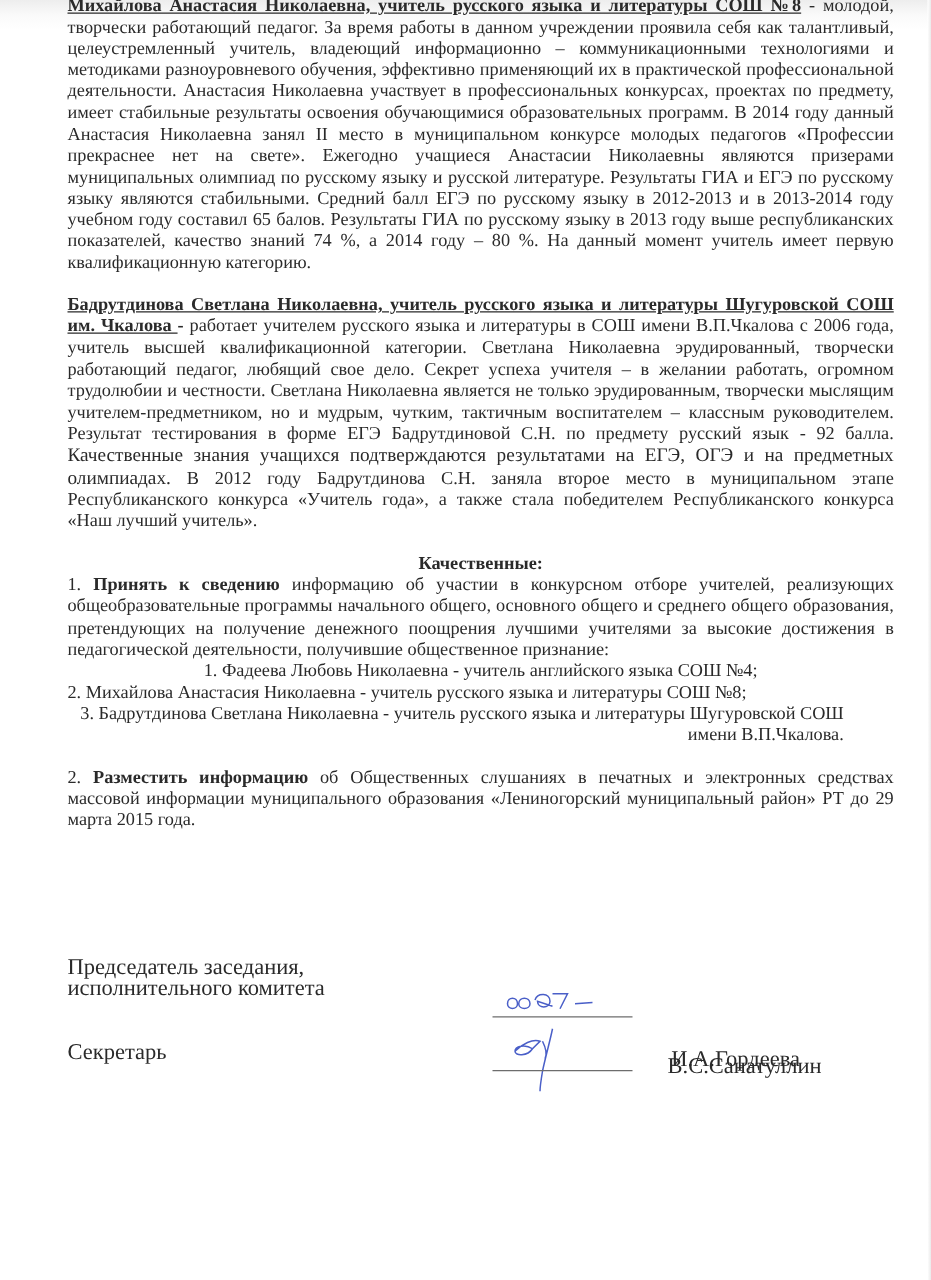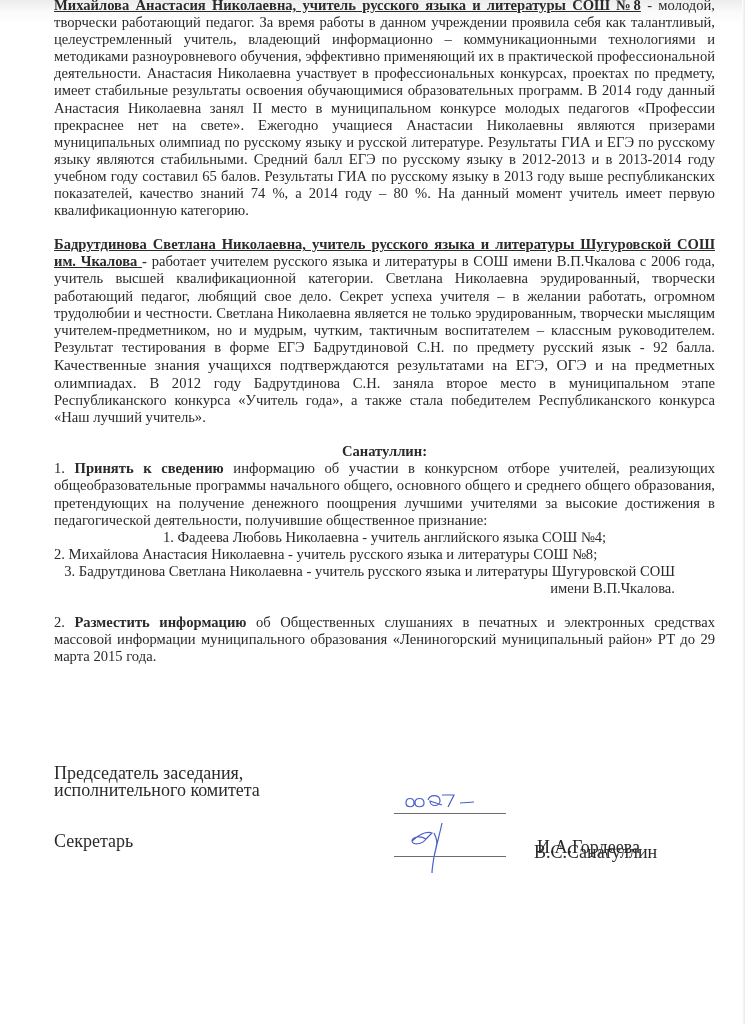--- a/index.html
+++ b/index.html
@@ -51,21 +51,21 @@
     </p>
 
     <div class="gap"></div>
 
     <p>
       <span class="b u">Бадрутдинова Светлана Николаевна, учитель русского языка и литературы Шугуровской СОШ им. Чкалова </span><span class="b">- </span><span>работает учителем русского языка и литературы в СОШ имени В.П.Чкалова с 2006 года, учитель высшей квалификационной категории.  Светлана Николаевна эрудированный, творчески работающий педагог, любящий свое дело. Секрет успеха учителя – в желании работать, огромном трудолюбии и честности. Светлана Николаевна является не только эрудированным, творчески мыслящим учителем-предметником, но и мудрым, чутким, тактичным воспитателем – классным руководителем. Результат тестирования в форме ЕГЭ Бадрутдиновой С.Н.  по предмету русский язык -  92 балла.   </span><span style="font-size:15.4px">Качественные знания учащихся подтверждаются результатами на ЕГЭ, ОГЭ и на предметных олимпиадах.</span><span>   В 2012 году Бадрутдинова С.Н. заняла второе место в муниципальном этапе Республиканского конкурса «Учитель года», а также  стала  победителем Республиканского конкурса  «Наш лучший учитель».</span>
     </p>
 
     <div class="gap"></div>
 
-    <p class="b center">Санатуллин:</p>
+    <p class="b center">Качественные:</p>
     <p>
       <span>1. </span><span class="b">Принять к сведению</span><span> информацию об участии в конкурсном отборе учителей, реализующих общеобразовательные программы начального общего, основного общего и среднего общего образования, претендующих на получение денежного  поощрения  лучшими учителями за высокие достижения в педагогической деятельности, получившие общественное признание:</span>
     </p>
     <p style="text-align:center">1. Фадеева Любовь Николаевна - учитель английского языка  СОШ №4;</p>
     <p style="text-align:left">2. Михайлова Анастасия  Николаевна - учитель русского языка и литературы СОШ №8;</p>
     <p style="text-align:right;padding-right:40px">3. Бадрутдинова Светлана Николаевна - учитель русского языка и литературы Шугуровской СОШ имени В.П.Чкалова.</p>
 
     <div class="gap"></div>
 
     <p>

